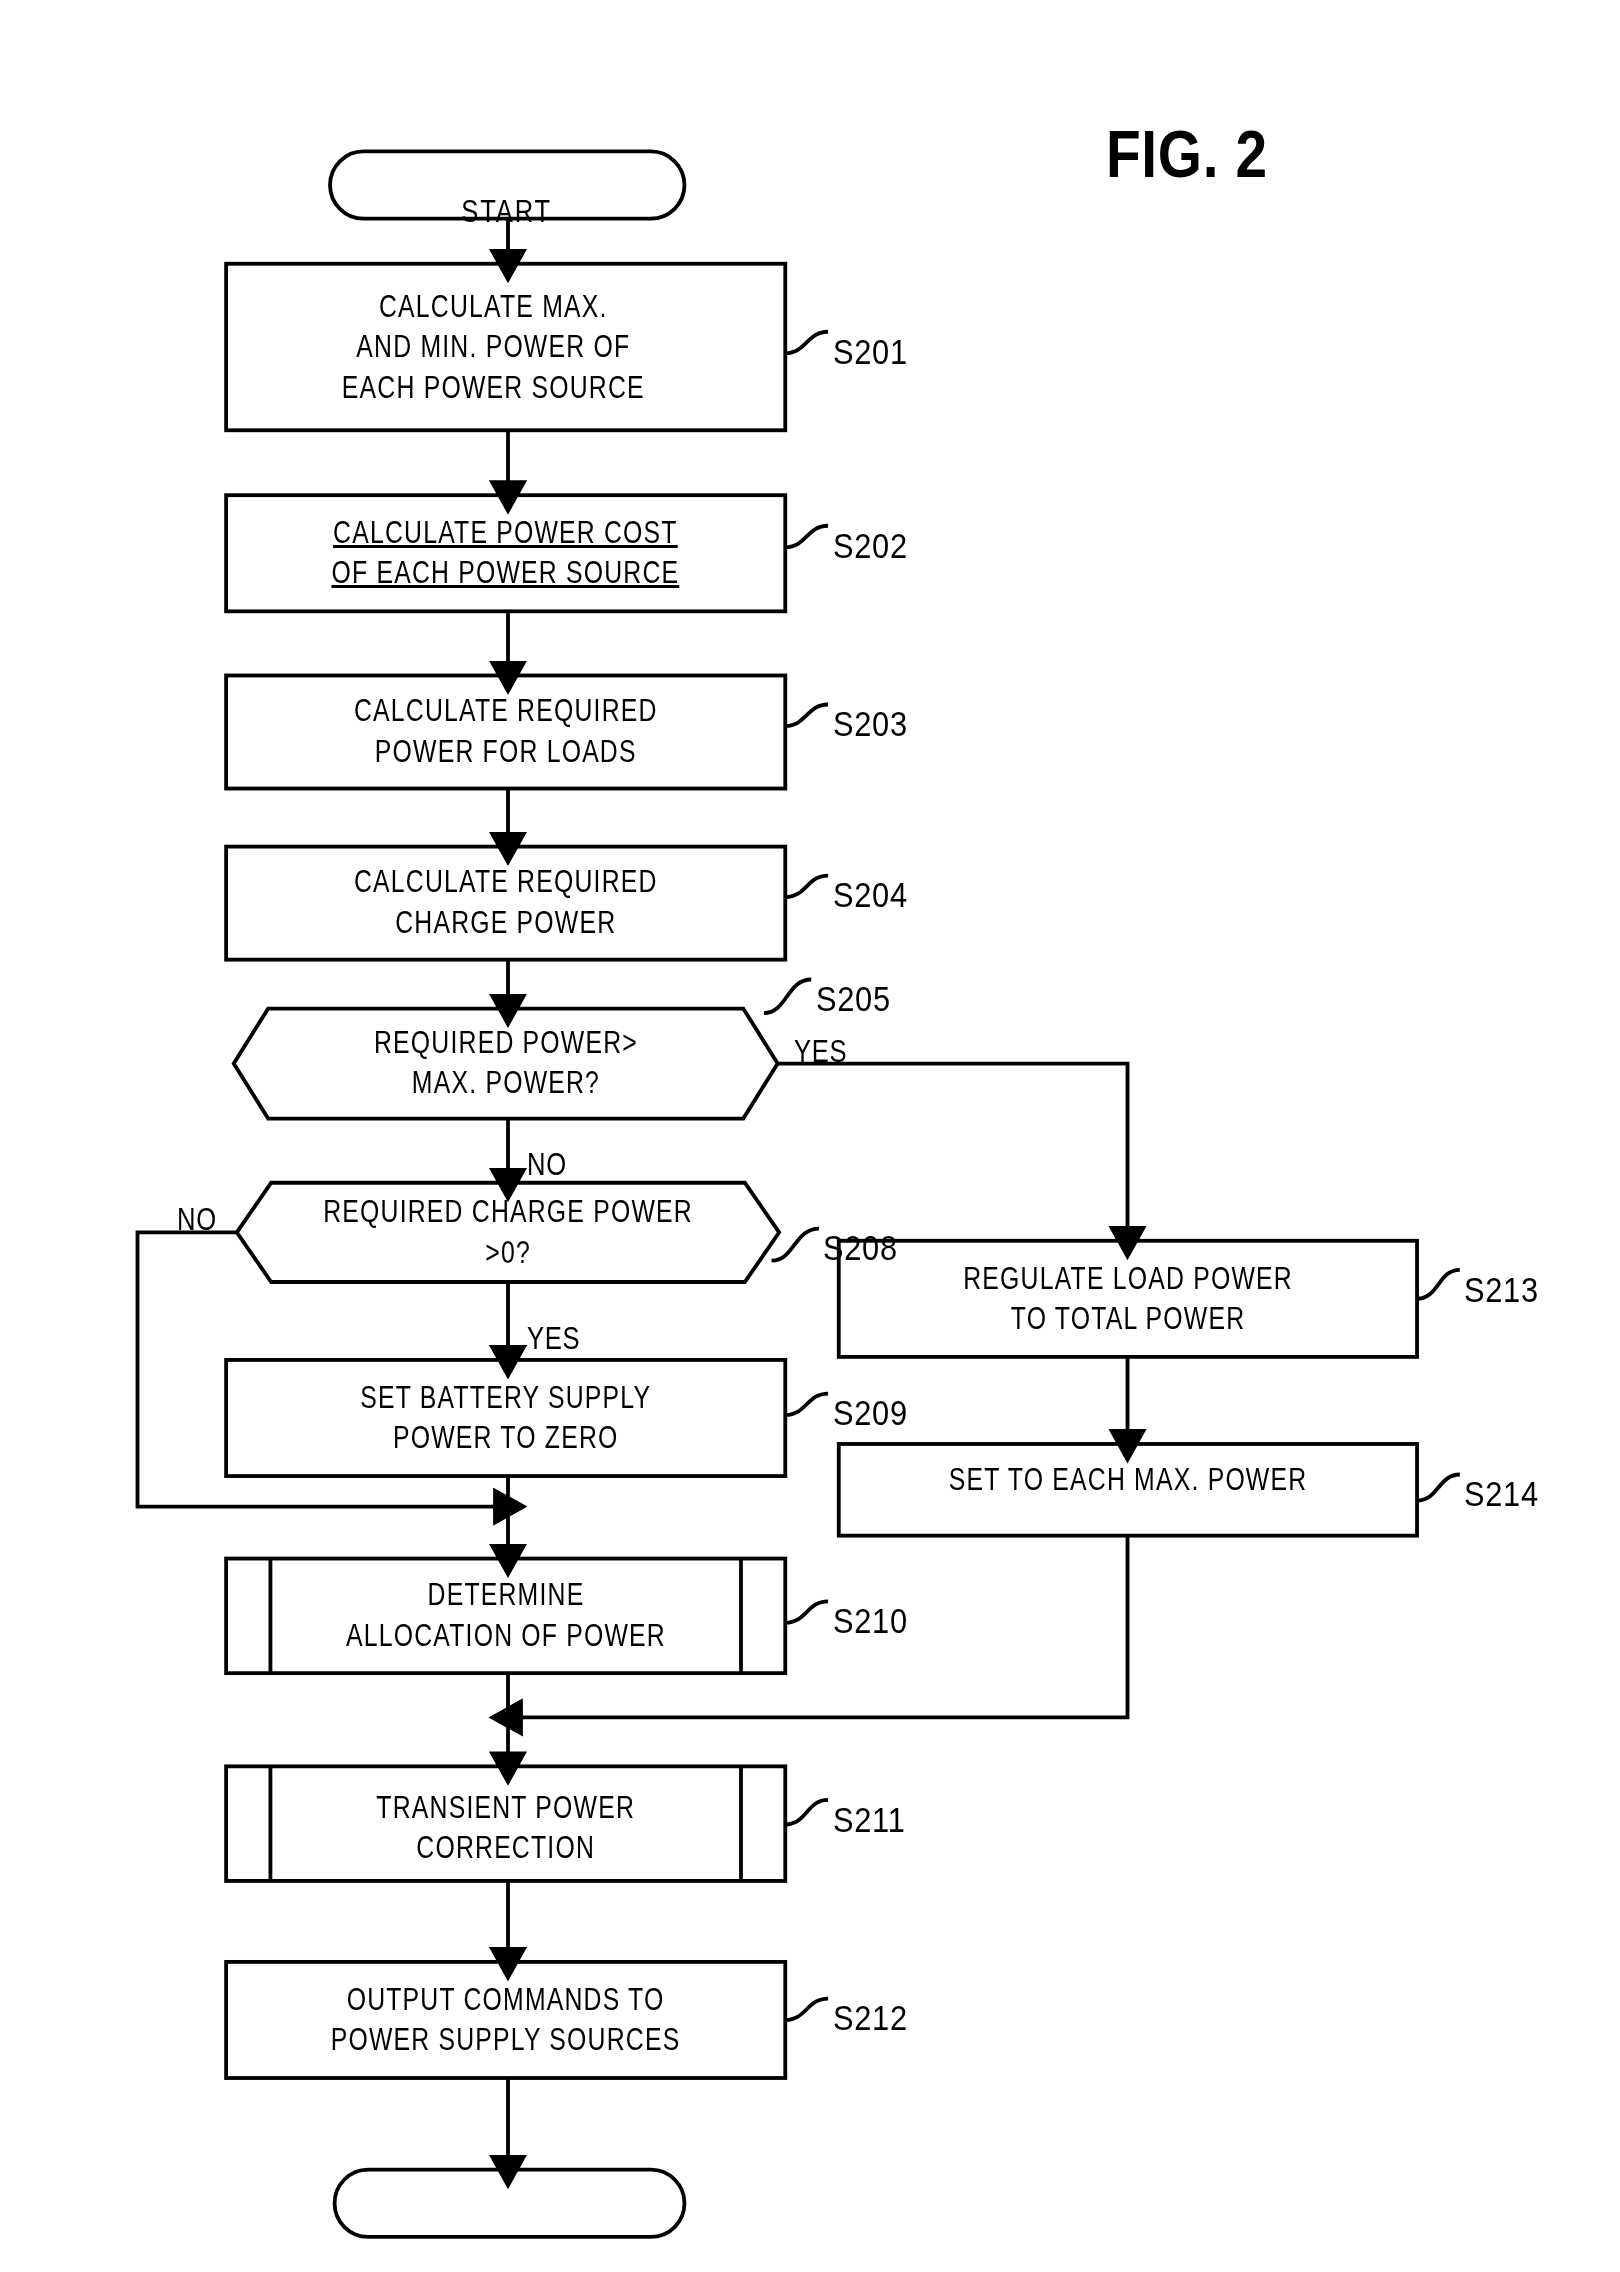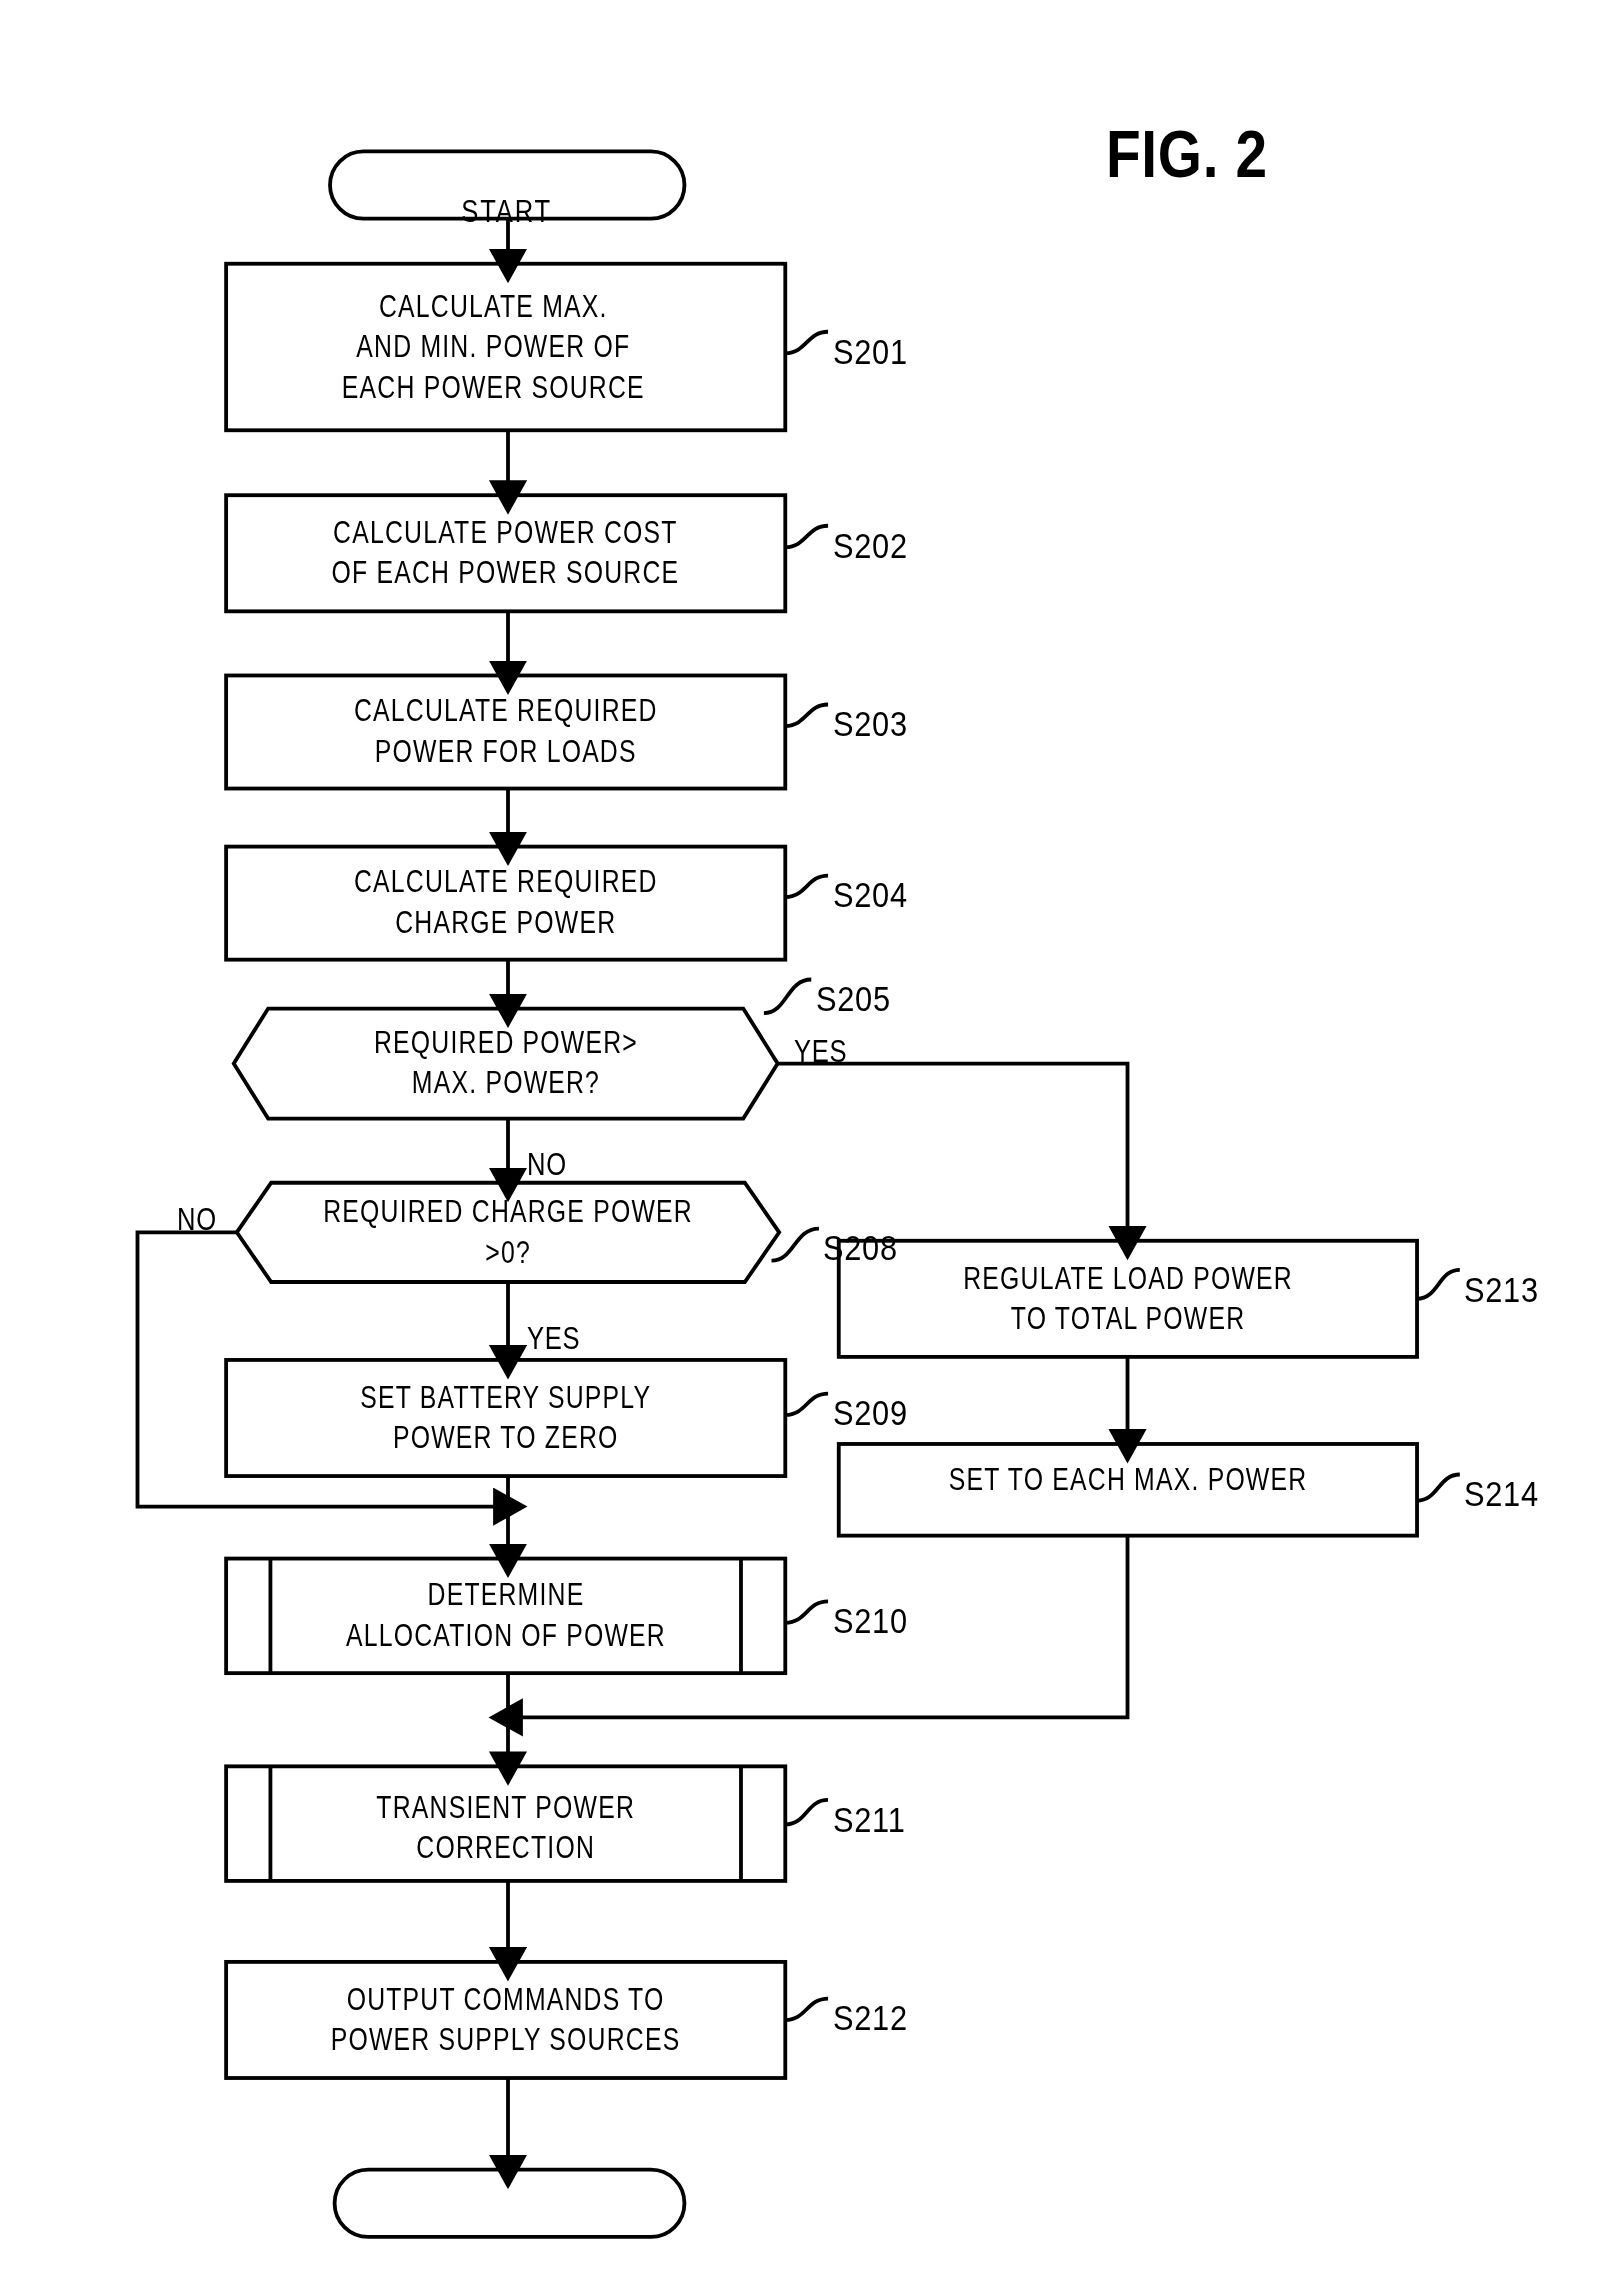--- a/index.html
+++ b/index.html
@@ -106,21 +106,21 @@
   <div class="figtitle" style="left:1106px;top:116px;">FIG. 2</div>
 
   <div class="nodetext termtext" style="left:330px;top:151px;width:354px;height:67px;margin-top:27px;">
     <span>START</span></div>
 
   <div class="nodetext" style="left:214px;top:264px;width:559px;height:167px;">
     <span>CALCULATE MAX.
 AND MIN. POWER OF
 EACH POWER SOURCE</span></div>
 
-  <div class="nodetext" style="left:226px;top:495px;width:559px;height:116px;">
+  <div class="nodetext" style="left:226px;top:495px;width:559px;height:116px;text-decoration:underline;">
     <span>CALCULATE POWER COST
 OF EACH POWER SOURCE</span></div>
 
   <div class="nodetext" style="left:226px;top:675px;width:559px;height:113px;">
     <span>CALCULATE REQUIRED
 POWER FOR LOADS</span></div>
 
   <div class="nodetext" style="left:226px;top:846px;width:559px;height:113px;">
     <span>CALCULATE REQUIRED
 CHARGE POWER</span></div>

